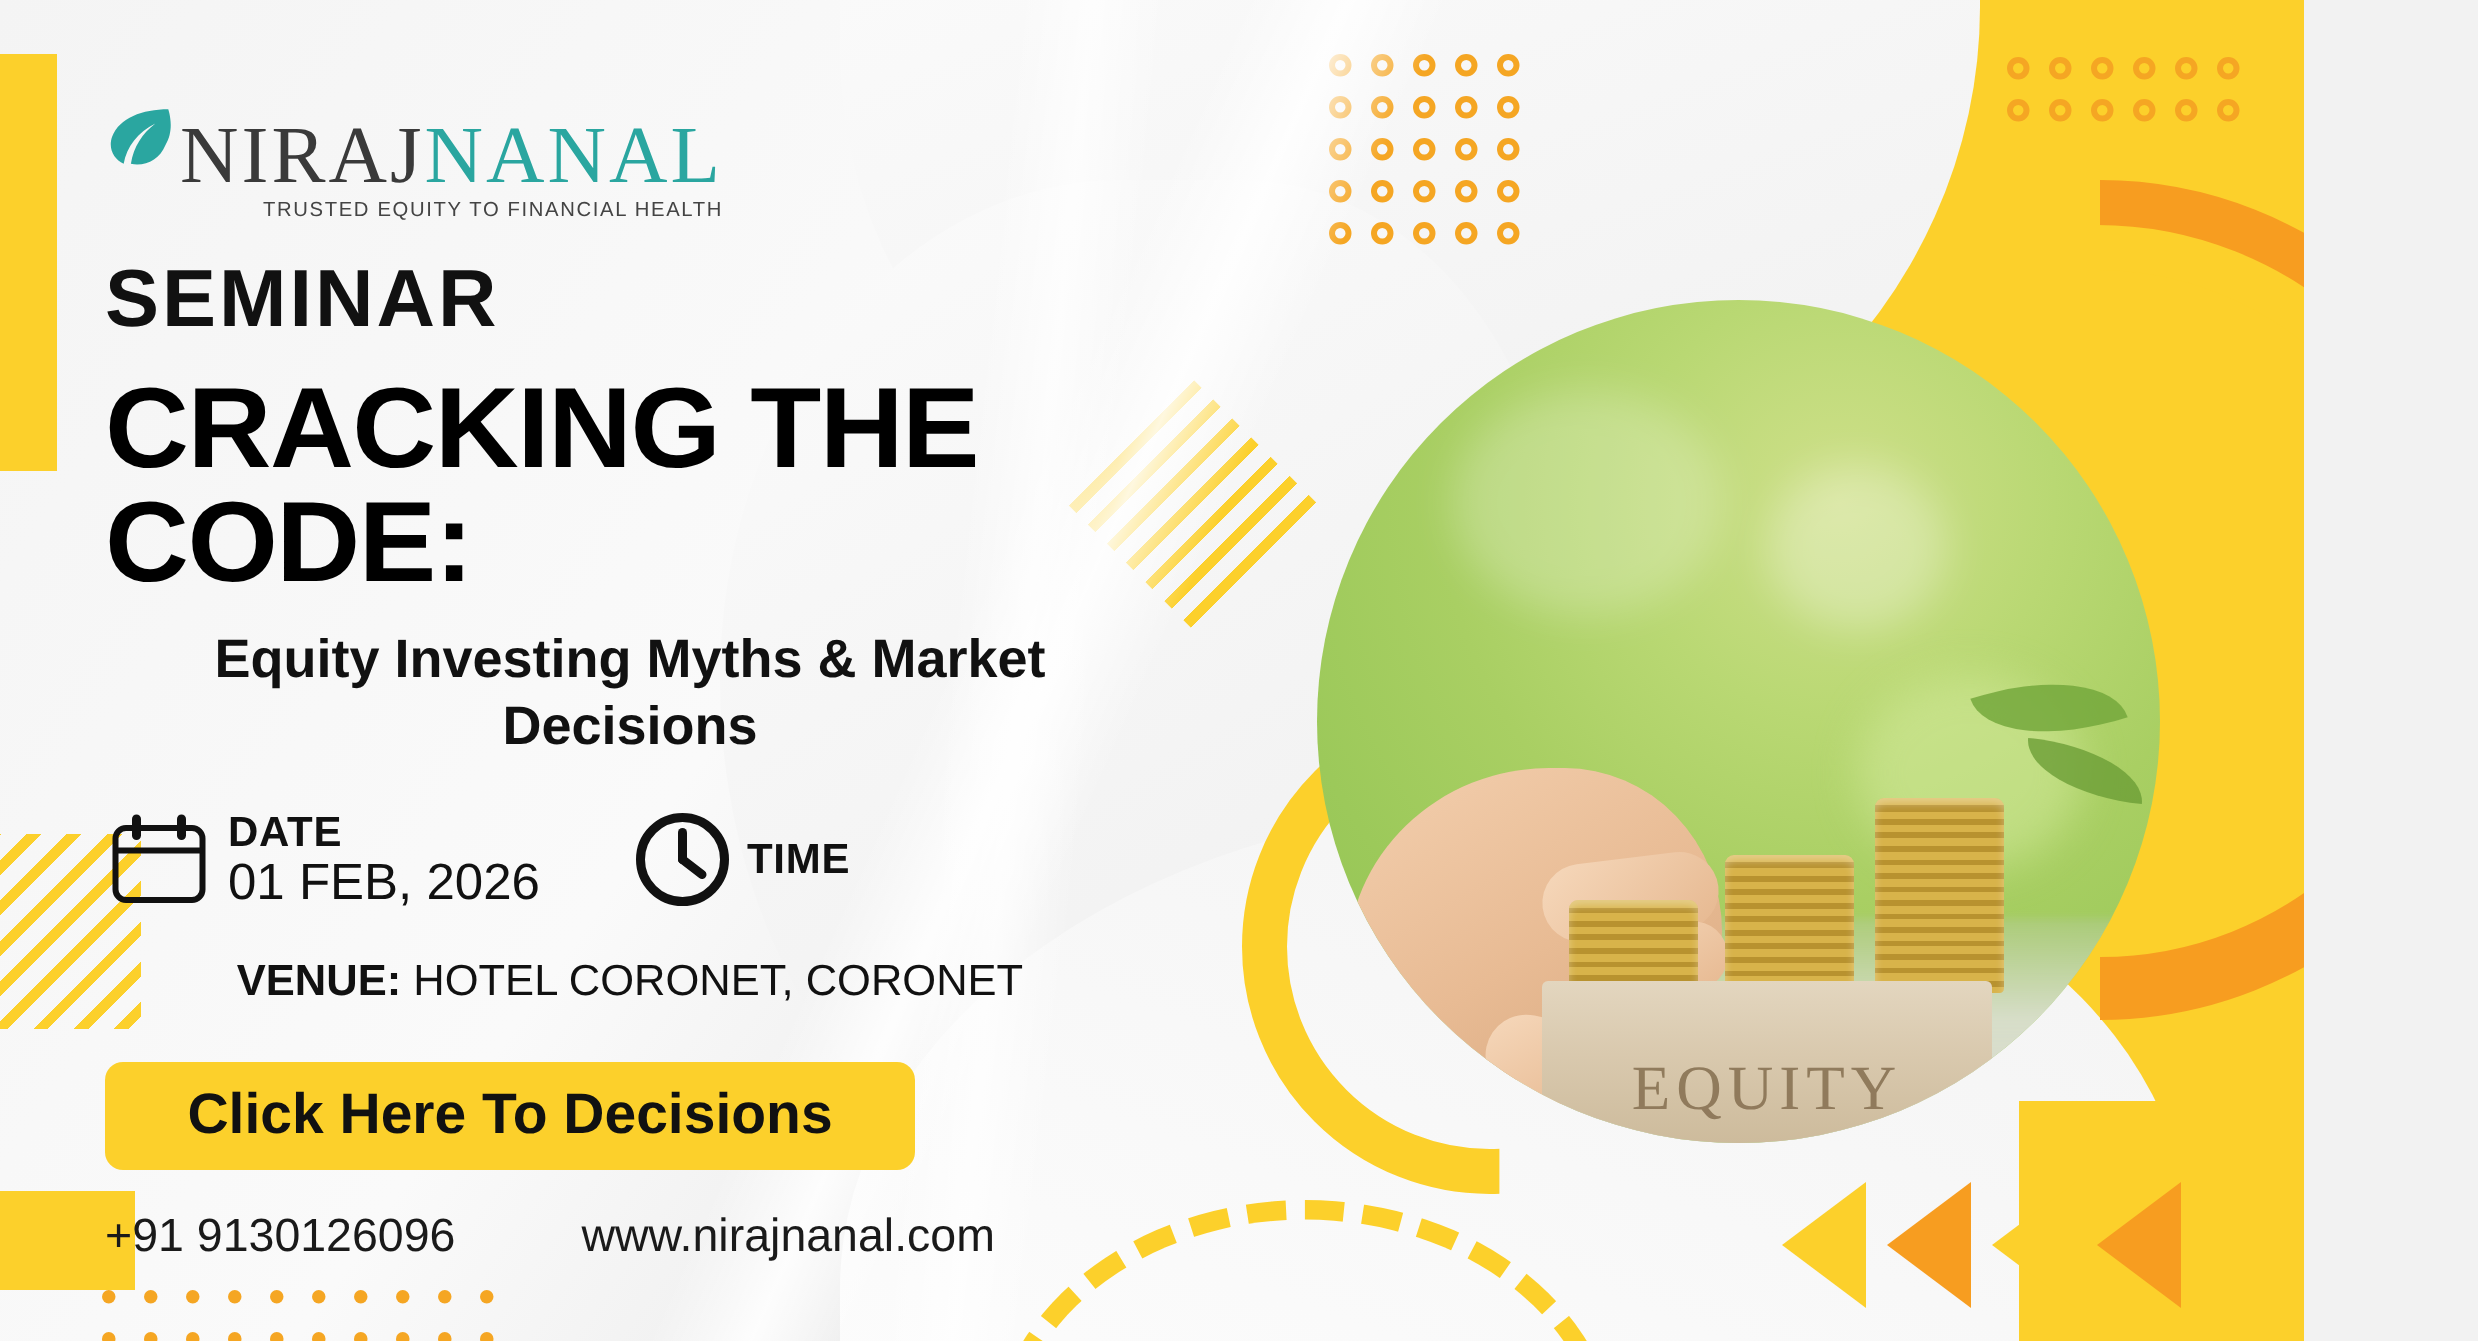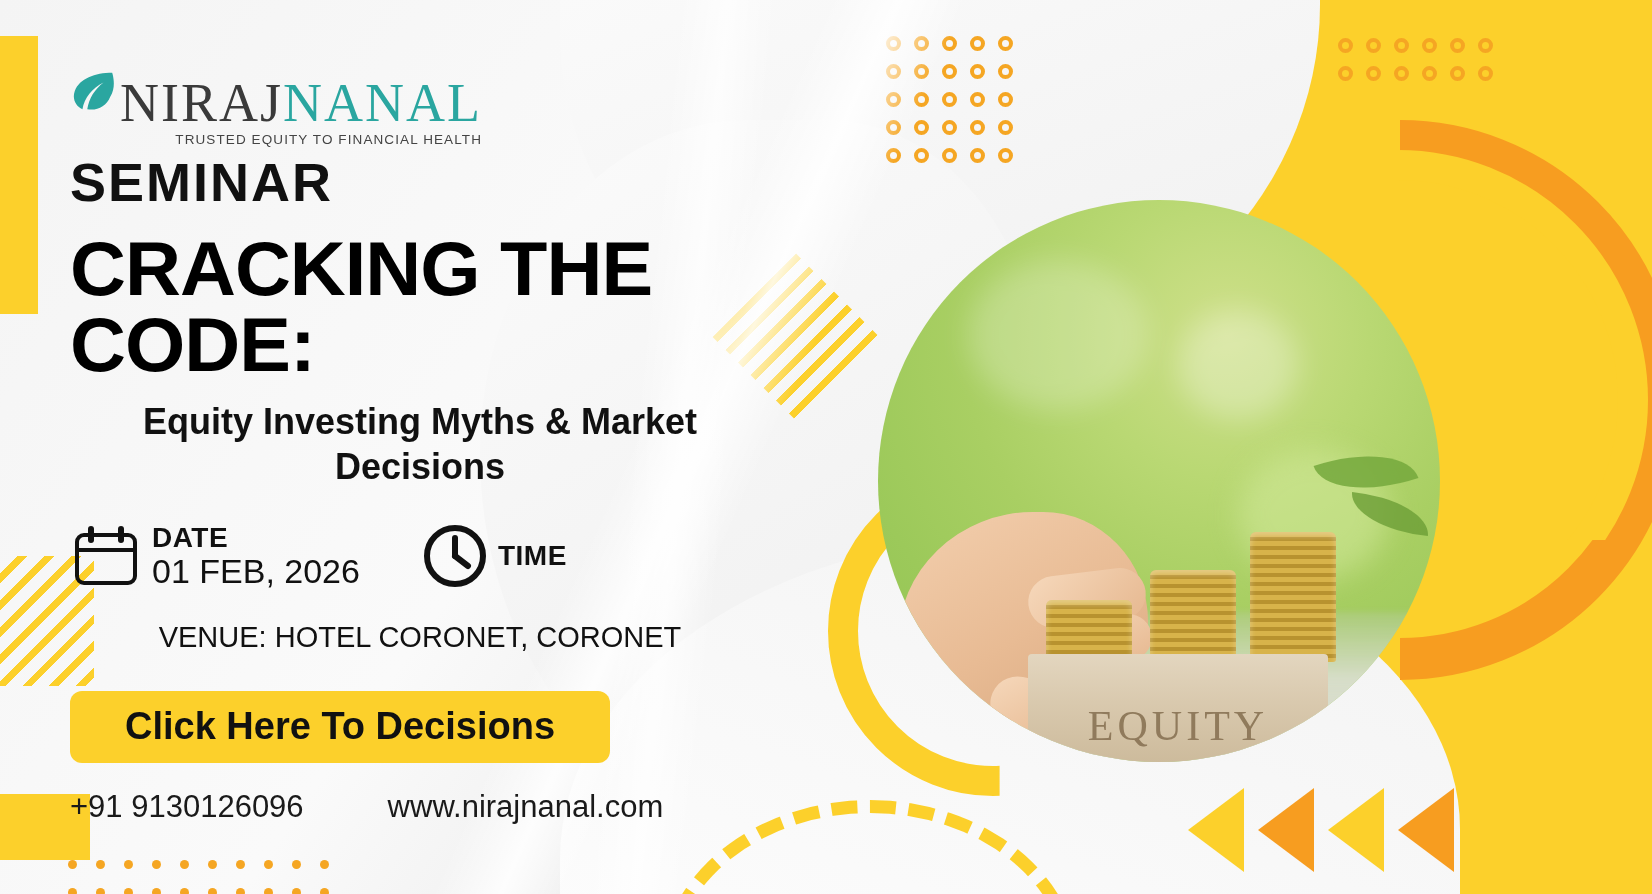--- a/index.html
+++ b/index.html
@@ -5,21 +5,21 @@
   * { box-sizing: border-box; margin: 0; padding: 0; }
   html, body { width: 1652px; height: 894px; }
   body {
     font-family: "Liberation Sans", sans-serif;
     background: #f2f2f2;
     overflow: hidden;
   }
 
   #banner {
     position: relative;
-    width: 1652px;
+    width: 1536px;
     height: 894px;
     overflow: hidden;
     background:
       linear-gradient(125deg, #f4f4f4 0%, #fafafa 38%, #eeeeee 55%, #f7f7f7 72%, #ededed 100%);
   }
 
   
   .yellow-panel {
     position: absolute;
     top: 0; right: 0;
@@ -305,21 +305,21 @@
   .logo-tag {
     position: absolute;
     right: 0; bottom: -17px;
     font-size: 13.5px;
     letter-spacing: 1.1px;
     color: #444;
     white-space: nowrap;
   }
 
   .seminar {
-    margin-top: 25px;
+    margin-top: 42px;
     font-size: 54px;
     font-weight: 700;
     letter-spacing: 2px;
     color: #111;
     line-height: 1;
   }
   .headline {
     margin-top: 22px;
     font-size: 76px;
     font-weight: 800;
@@ -352,21 +352,21 @@
   .dt-value { font-size: 34px; font-weight: 400; color: #111; white-space: nowrap; }
 
   .venue {
     margin-top: 26px;
     width: 700px;
     text-align: center;
     font-size: 29px;
     color: #111;
     line-height: 1.3;
   }
-  .venue b { font-weight: 400; text-align: right; }
+  .venue b { font-weight: 700; text-align: right; }
 
   #cta {
     margin-top: 34px;
     width: 540px; height: 72px;
     background: #FCD02B;
     border: none;
     border-radius: 12px;
     font-family: "Liberation Sans", sans-serif;
     font-size: 38px;
     font-weight: 700;

